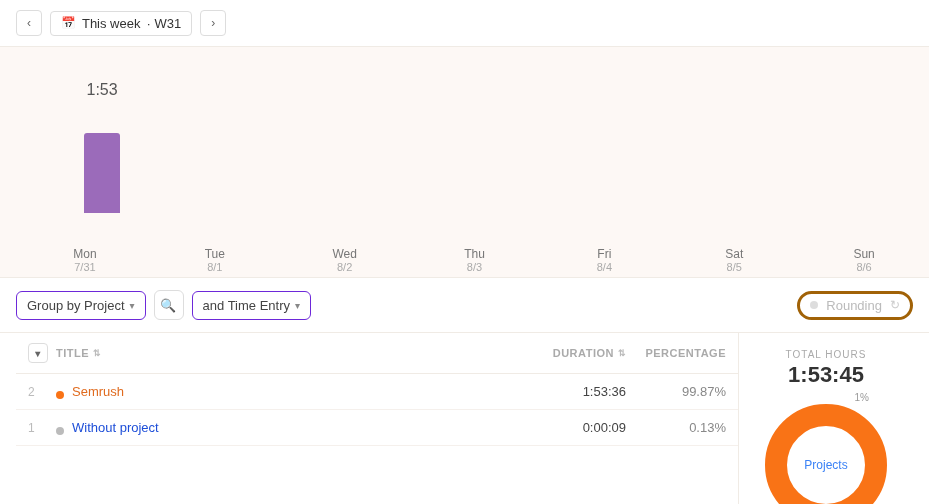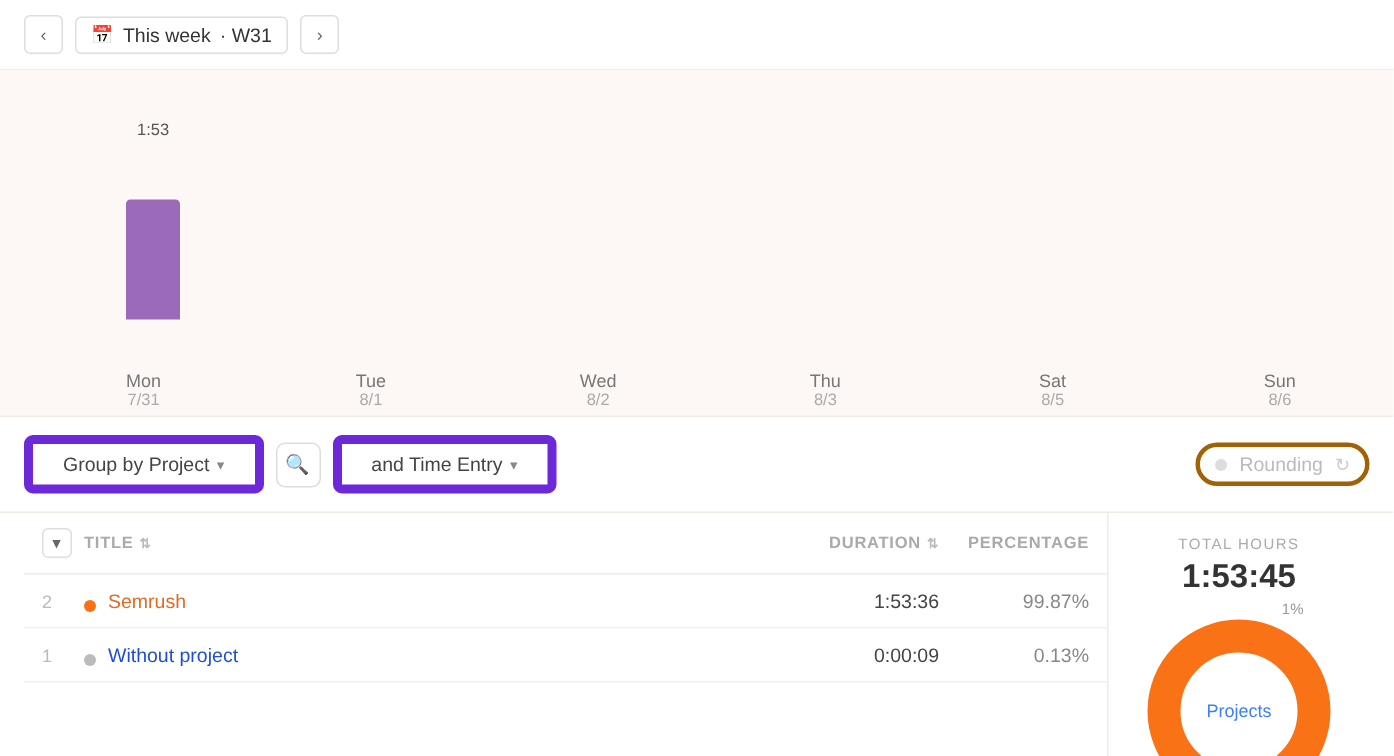--- a/index.html
+++ b/index.html
@@ -61,21 +61,21 @@
     }
     .bar-col {
       display: flex;
       flex-direction: column;
       align-items: center;
       flex: 1;
       height: 100%;
       position: relative;
     }
     .bar-value-label {
-      font-size: 11px;
+      font-size: 16px;
       color: #555;
       margin-bottom: 4px;
       position: absolute;
       top: 0;
     }
     .bar {
       background: #9b6bba;
       border-radius: 3px 3px 0 0;
       width: 36px;
     }
@@ -106,23 +106,23 @@
     
     .controls-row {
       display: flex;
       align-items: center;
       padding: 12px 16px;
       gap: 8px;
       border-bottom: 1px solid #f0ebe5;
     }
     .dropdown-btn {
       display: flex; align-items: center; gap: 5px;
-      border: 6px solid #6d28d9;
+      border: 1px solid #6d28d9;
       border-radius: 6px;
-      padding: 6px 20px;
+      padding: 6px 10px;
       background: #fff;
       cursor: pointer;
       font-size: 13px;
       color: #444;
     }
     .dropdown-btn .arrow {
       font-size: 10px;
       color: #888;
     }
     .search-btn {
@@ -349,20 +349,24 @@
     <div class="day-name">Tue</div>
     <div class="day-date">8/1</div>
   </div>
   <div class="day-label-col">
     <div class="day-name">Wed</div>
     <div class="day-date">8/2</div>
   </div>
   <div class="day-label-col">
     <div class="day-name">Thu</div>
     <div class="day-date">8/3</div>
+  </div>
+  <div class="day-label-col">
+    <div class="day-name">Fri</div>
+    <div class="day-date">8/4</div>
   </div>
   <div class="day-label-col">
     <div class="day-name">Sat</div>
     <div class="day-date">8/5</div>
   </div>
   <div class="day-label-col">
     <div class="day-name">Sun</div>
     <div class="day-date">8/6</div>
   </div>
 </div>

